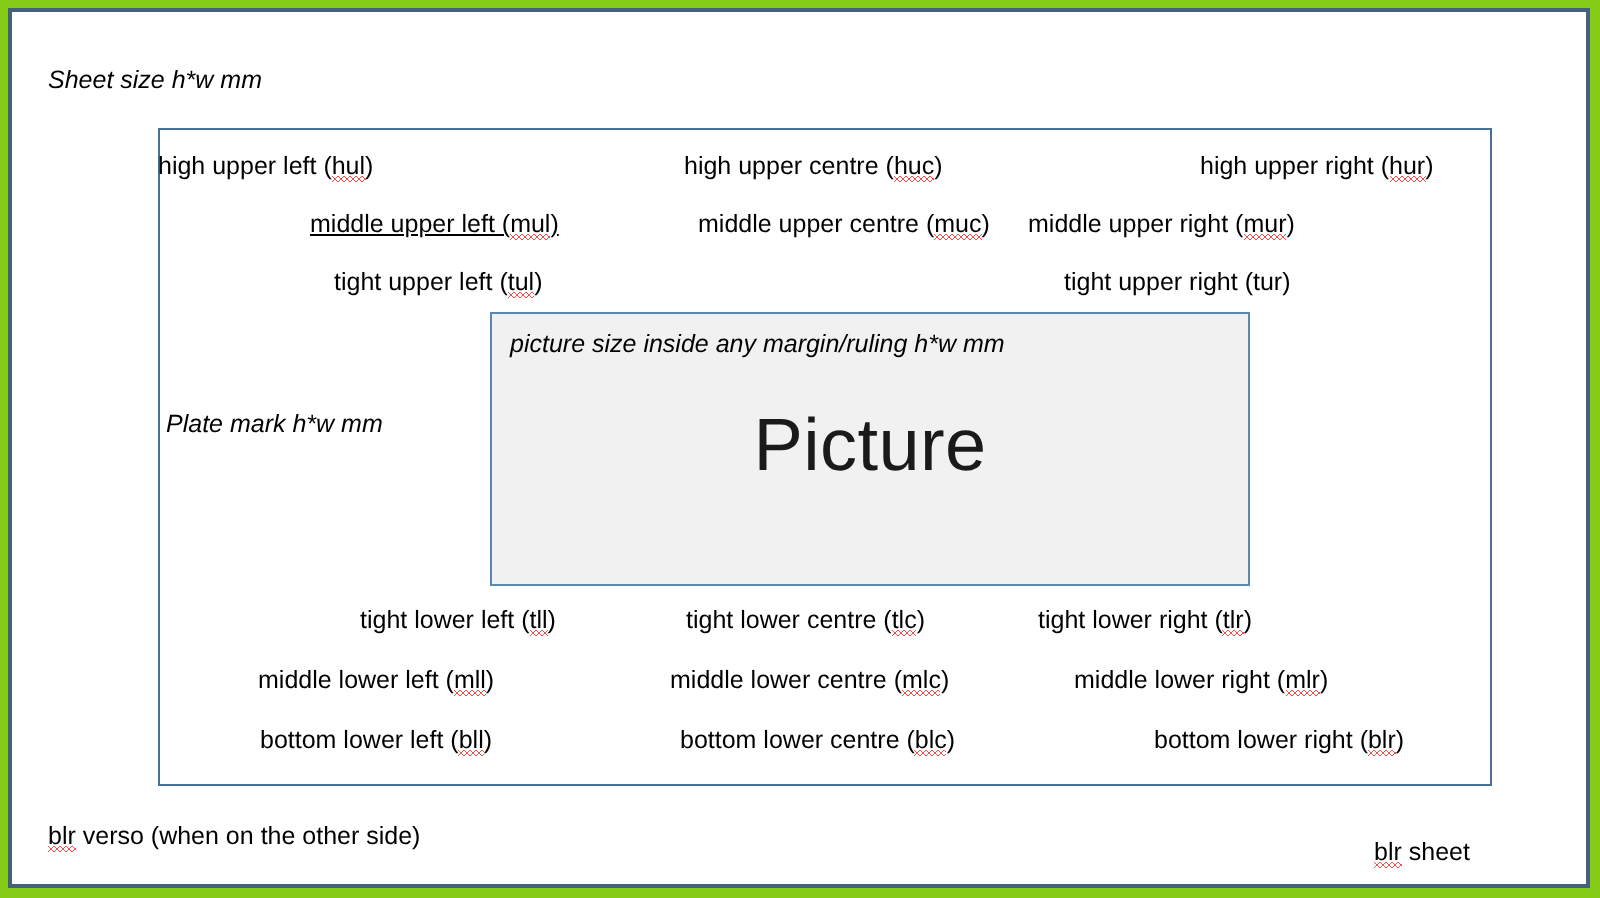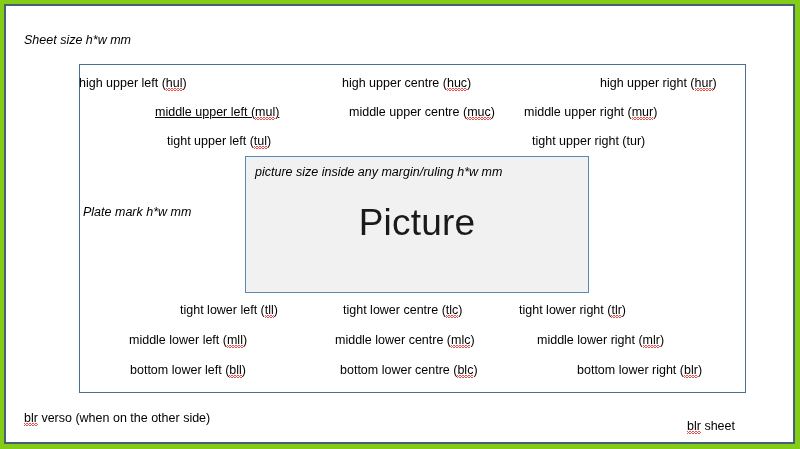--- a/index.html
+++ b/index.html
@@ -40,21 +40,21 @@
     border: 1px solid #4a7095;
     box-sizing: border-box;
     background: #ffffff;
   }
 
   
   .picture-box {
     position: absolute;
     left: 245px;
     top: 156px;
-    width: 344px;
+    width: 380px;
     height: 137px;
     border: 1px solid #5b87b3;
     box-sizing: border-box;
     background: #f1f1f1;
   }
   .picture-caption {
     position: absolute;
     left: 9px;
     top: 8px;
     font-style: italic;
@@ -125,21 +125,21 @@
   .row-ml  { top: 333px; }
   .row-bl  { top: 363px; }
 
   
   .c-hul { left: 0; }
   .c-huc { left: 263px; }
   .c-hur { left: 521px; }
 
   .c-mul { left: 76px; text-decoration: underline; }
   .c-muc { left: 253px; padding-left: 17px; }
-  .c-mur { left: 445px; }
+  .c-mur { left: 435px; }
 
   .c-tul { left: 88px; }
   .c-tuc { left: 278px; }
   .c-tur { left: 453px; }
 
   .c-tll { left: 101px; }
   .c-tlc { left: 264px; }
   .c-tlr { left: 440px; }
 
   .c-mll { left: 50px; }

